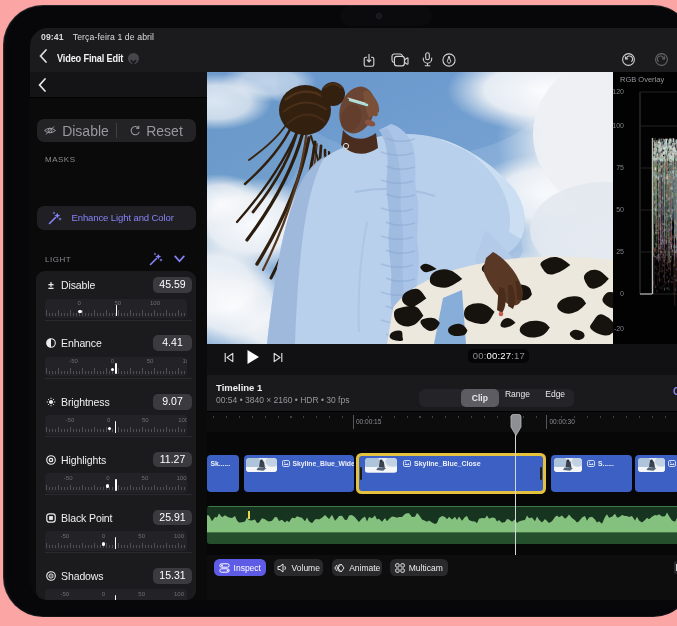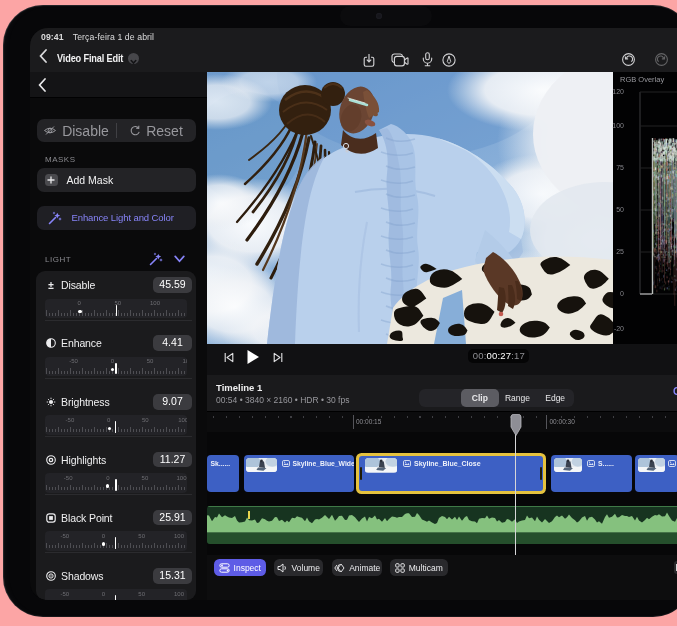--- a/index.html
+++ b/index.html
@@ -59,21 +59,21 @@
 #tc .dim { color:#8e8e93; }
 
 #scope { position:absolute; left:583px; top:44px; width:66px; height:272px; background:#020203; }
 #scope .title { position:absolute; left:7px; top:3px; font-size:7.5px; color:#98989d; }
 #scope .yl { position:absolute; width:20px; text-align:right; font-size:7px; color:#85858a; right:55px; }
 
 #tlhead { position:absolute; left:177px; top:347px; width:472px; height:36px; background:#1a1a1c; }
 #tlname { position:absolute; left:9px; top:7px; font-size:9.5px; font-weight:700; color:#f0f0f1; }
 #tlinfo { position:absolute; left:9px; top:19.5px; font-size:8.5px; color:#98989d; }
 #seg { position:absolute; left:212px; top:14px; width:155px; height:18px; background:#242428; border-radius:6px;
-  display:flex; align-items:center;padding-left:42px; }
+  display:flex; align-items:flex-start;padding-left:42px; }
 #seg .s { flex:1; text-align:center; font-size:8.5px; color:#e8e8ea; }
 #seg .sel { background:#5c5c62; border-radius:5px; height:18px; line-height:18px; font-weight:600; }
 #conn { position:absolute; left:466px; top:11px; font-size:10px; font-weight:600; color:#8784f8; }
 #tlruler { position:absolute; left:177px; top:383px; width:472px; height:21px; background:#0c0c0d; border-top:1px solid #000; }
 .tdot { position:absolute; top:4px; width:1.2px; height:2.2px; background:#3f3f43; }
 .tmaj { position:absolute; top:3px; width:1px; height:14px; background:#55555a; }
 .tlab { position:absolute; top:6px; font-size:6.5px; color:#8e8e93; }
 #tracks { position:absolute; left:177px; top:404px; width:472px; height:123px; background:#070708; }
 .clip { position:absolute; top:23px; height:36.5px; background:#3d60c4; border-radius:4px; overflow:hidden; }
 .clip .th { position:absolute; left:2.5px; top:2.5px; height:14.5px; border-radius:3.5px; overflow:hidden; }
@@ -154,28 +154,20 @@
       <div class="sep"></div>
       <div class="half">
         <svg width="12" height="12" viewBox="0 0 12 12">
               <path d="M9.6,3.2 A4.1,4.1 0 1 0 10.2,6.8" stroke="#98989d" stroke-width="1.1" fill="none"></path>
               <path d="M9.8,0.8 L9.7,3.4 L7.1,3.3" stroke="#98989d" stroke-width="1.1" fill="none"></path>
             </svg>
         <span>Reset</span>
       </div>
     </div>
     <div class="seclab" style="top:83px">MASKS</div>
-    <div id="addmask">
-      <div class="plus">
-            <svg width="8" height="8" viewBox="0 0 8 8">
-              <path d="M4,0.5 V7.5 M0.5,4 H7.5" stroke="#e8e8ea" stroke-width="1.3"></path>
-            </svg>
-          </div>
-      <div class="lab">Add Mask</div>
-    </div>
     <div id="enh">
       <svg style="margin-left:11px" width="14" height="14" viewBox="0 0 14 14">
         <line x1="1.5" y1="12.5" x2="7.5" y2="6.5" stroke="#8784f8" stroke-width="1.6" stroke-linecap="round"></line>
         <path transform="translate(9.3,4.6)" d="M0,-2.9 Q0.406,-0.406 2.9,0 Q0.406,0.406 0,2.9 Q-0.406,0.406 -2.9,0 Q-0.406,-0.406 0,-2.9Z" fill="#8784f8" opacity="1.0"></path>
             <path transform="translate(12,8)" d="M0,-1.8 Q0.25200000000000006,-0.25200000000000006 1.8,0 Q0.25200000000000006,0.25200000000000006 0,1.8 Q-0.25200000000000006,0.25200000000000006 -1.8,0 Q-0.25200000000000006,-0.25200000000000006 0,-1.8Z" fill="#8784f8" opacity="1.0"></path>
             <path transform="translate(6,2)" d="M0,-1.4 Q0.196,-0.196 1.4,0 Q0.196,0.196 0,1.4 Q-0.196,0.196 -1.4,0 Q-0.196,-0.196 0,-1.4Z" fill="#8784f8" opacity="1.0"></path>
       </svg>
       <div class="lab">Enhance Light and Color</div>
     </div>
     <div id="lightrow">

